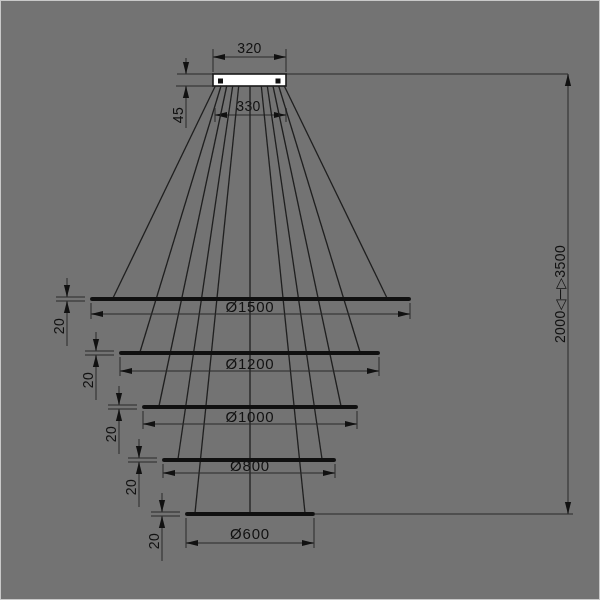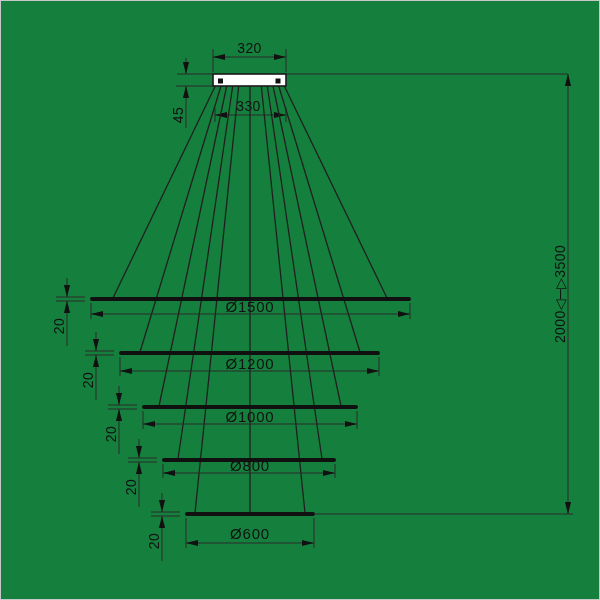--- a/index.html
+++ b/index.html
@@ -1,18 +1,18 @@
 <!DOCTYPE html>
 <html><head>
 <meta charset="utf-8">
 <style>
   html,body{margin:0;padding:0;background:#fff;}
   .stage{
     width:600px;height:600px;box-sizing:border-box;
-    border:1px solid #c9c9c9;background:#15803d;position:relative;overflow:hidden;
+    border:1px solid #c9c9c9;background:#737373;position:relative;overflow:hidden;
   }
   svg{display:block;}
   .ln{stroke:#2a2a2a;stroke-width:1;fill:none;}
   .thk{stroke:#2a2a2a;stroke-width:1;fill:none;}
   .cable{stroke:#1f1f1f;stroke-width:1.3;fill:none;}
   .bar{stroke:#101010;stroke-width:4;stroke-linecap:round;fill:none;}
   .canopy-rect{fill:#ffffff;stroke:#1a1a1a;stroke-width:1.6;}
   .sq{fill:#111;}
   .txt{font-family:"Liberation Sans",sans-serif;font-size:14px;fill:#111;letter-spacing:0.4px;}
   .lbl{font-family:"Liberation Sans",sans-serif;font-size:15px;fill:#111;letter-spacing:0.8px;}

